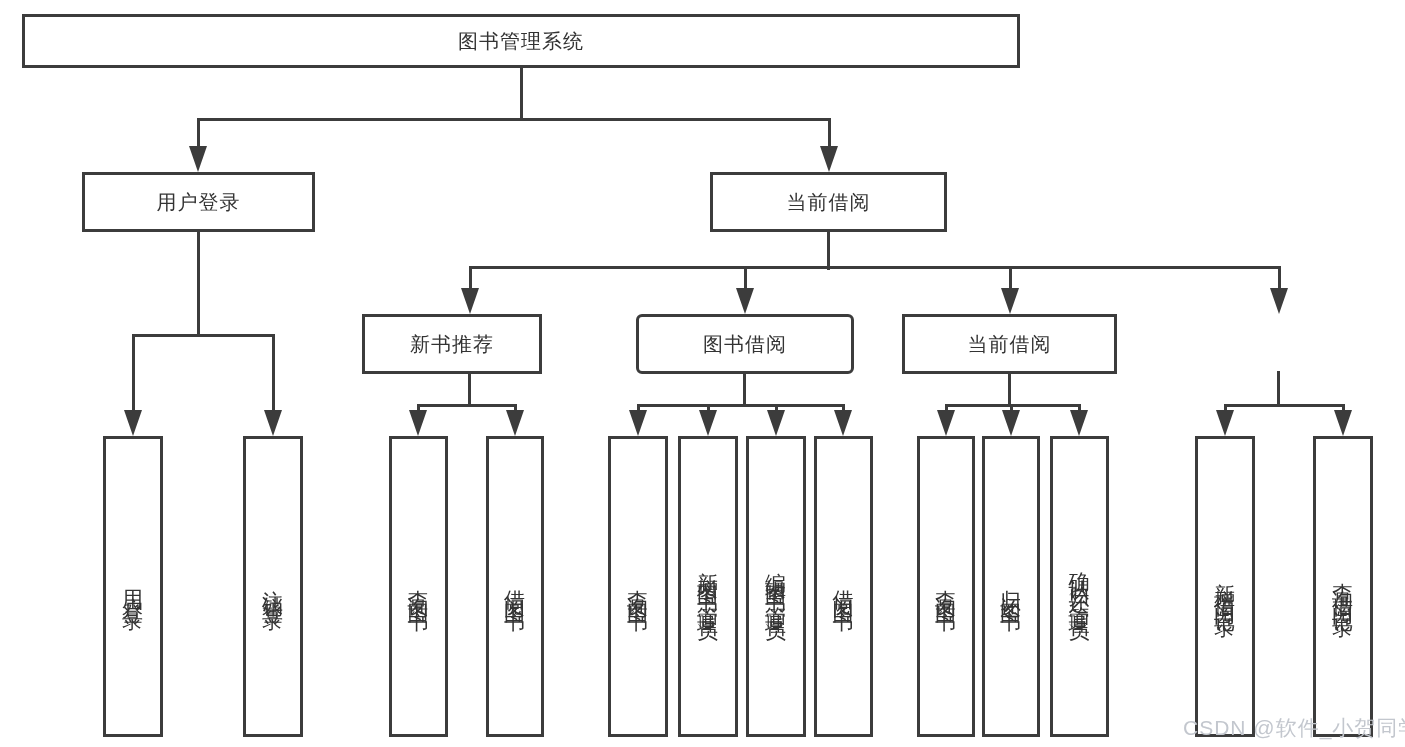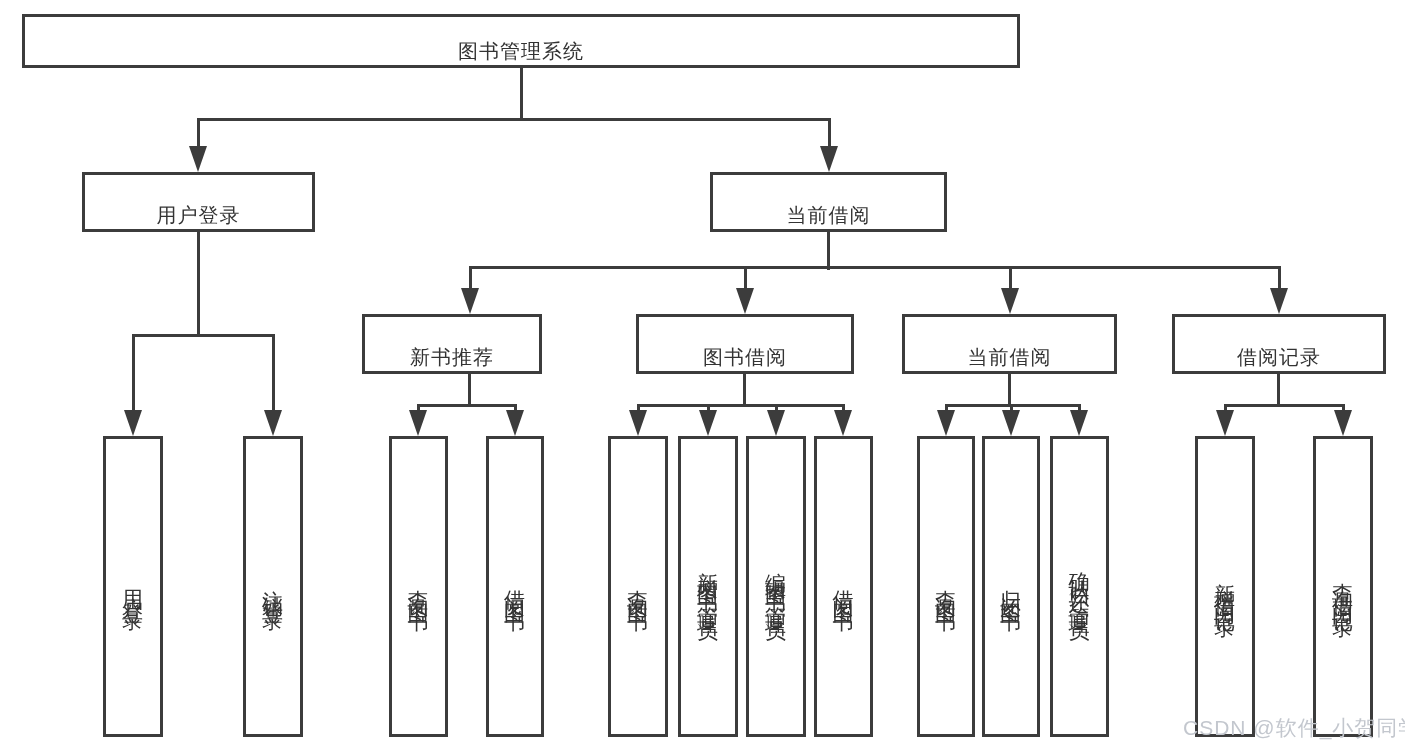--- a/index.html
+++ b/index.html
@@ -14,21 +14,21 @@
     background:var(--bg);
     font-family:"Liberation Sans", sans-serif;
     overflow:hidden;
   }
   
   .node{
     position:absolute;
     box-sizing:border-box;
     border:3px solid var(--line);
     background:#fff;
-    display:flex;align-items:flex-end;justify-content:center;
+    display:flex;align-items:center;justify-content:center;
   }
   .nlabel{
     font-size:20px;color:var(--text);letter-spacing:1px;white-space:nowrap;
   }
   .leaf{
     position:absolute;
     box-sizing:border-box;
     border:3px solid var(--line);
     background:#fff;
     display:flex;align-items:center;justify-content:center;
@@ -53,21 +53,21 @@
   .arrow::after{
     content:'';position:absolute;left:0;bottom:0;width:0;height:0;
     border-left:9px solid transparent;border-right:9px solid transparent;
     border-top:26px solid var(--line);
   }
   
   #n-root{left:22px;top:14px;width:998px;height:54px;}
   #n-user-login{left:82px;top:172px;width:233px;height:60px;}
   #n-book-mgmt{left:710px;top:172px;width:237px;height:60px;}
   #n-new-book{left:362px;top:314px;width:180px;height:60px;}
-  #n-borrow{left:636px;top:314px;width:218px;height:60px;}
+  #n-borrow{left:636px;top:314px;width:218px;height:60px;border-radius:6px;}
   #n-current{left:902px;top:314px;width:215px;height:60px;}
   #n-records{left:1172px;top:314px;width:214px;height:60px;}
   
   #l-a1{left:103px;}
   #l-a2{left:243px;}
   #l-b1{left:389px;width:59px;}
   #l-b2{left:486px;width:58px;}
   #l-c1{left:608px;}
   #l-c2{left:678px;}
   #l-c3{left:746px;}
@@ -138,23 +138,20 @@
 
   <div class="node" id="n-new-book">
     <span class="nlabel">新书推荐</span>
   </div>
   <div class="node" id="n-borrow">
     <span class="nlabel">图书借阅</span>
   </div>
   <div class="node" id="n-current">
     <span class="nlabel">当前借阅</span>
   </div>
-  <div class="node" id="n-records">
-    <span class="nlabel">借阅记录</span>
-  </div>
 
   <div class="leaf" id="l-a1">
     <span class="vlabel">用户登录</span>
   </div>
   <div class="leaf" id="l-a2">
     <span class="vlabel">注销登录</span>
   </div>
 
   <div class="leaf" id="l-b1">
     <span class="vlabel">查询图书</span>

